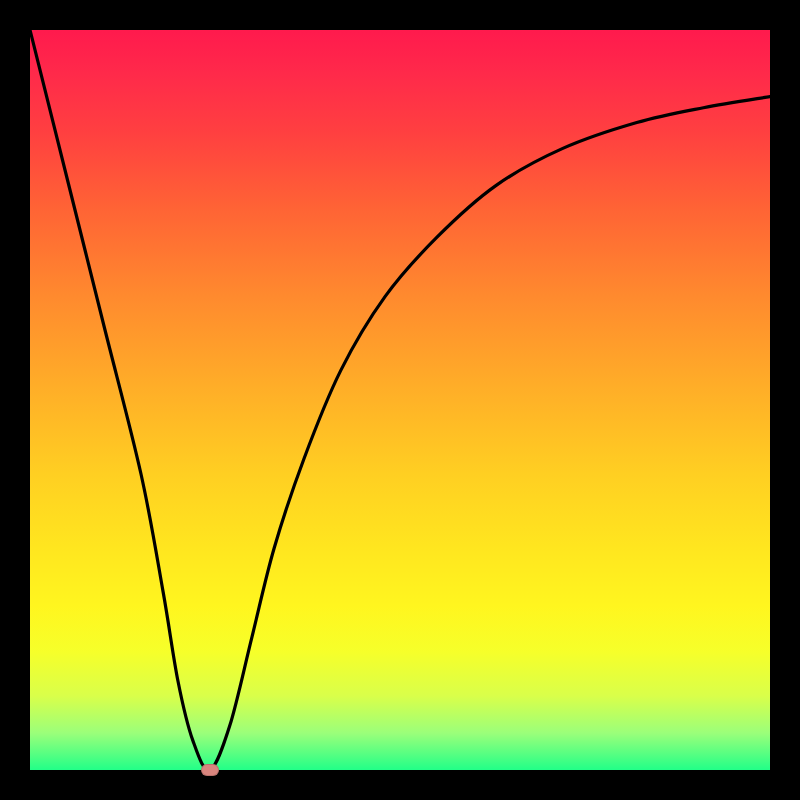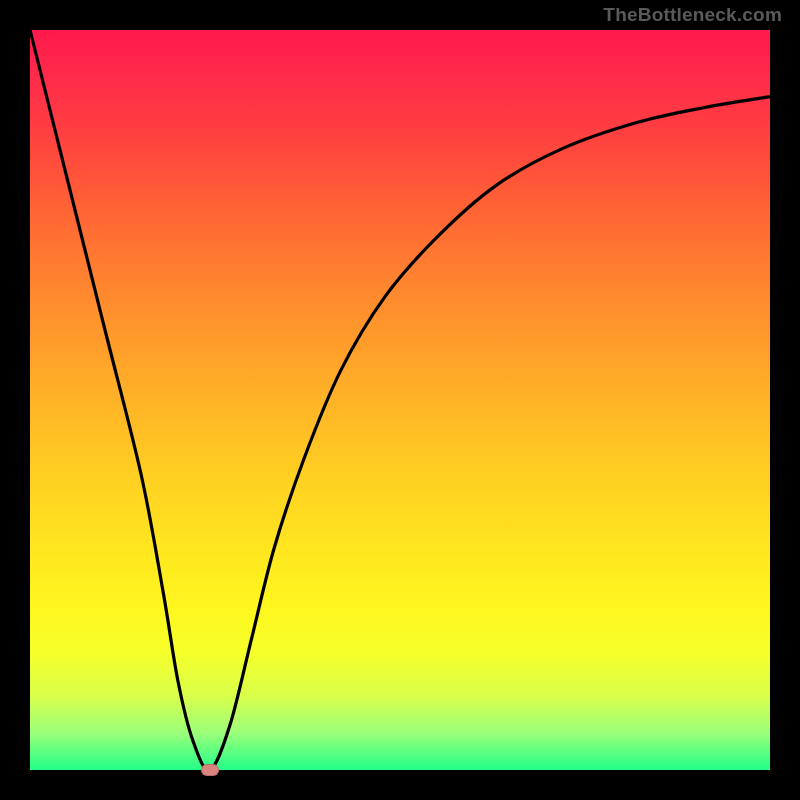--- a/index.html
+++ b/index.html
@@ -63,20 +63,19 @@
     font-weight: 600;
     color: #5a5a5a;
     letter-spacing: 0.2px;
     user-select: none;
   }
 </style>
 </head>
 <body>
 
 <div class="stage">
-  <div class="watermark">TheBottleneck.com</div>
   <div class="plot">
     <svg class="curve-svg" viewBox="0 0 740 740" preserveAspectRatio="none">
       <path id="curve-path" class="curve-path" d="M 0.00 0.00 C 6.17 24.67 24.67 98.67 37.00 148.00 C 49.33 197.33 61.67 246.67 74.00 296.00 C 86.33 345.33 101.13 399.60 111.00 444.00 C 120.87 488.40 127.03 527.87 133.20 562.40 C 139.37 596.93 143.07 626.53 148.00 651.20 C 152.93 675.87 157.50 695.60 162.80 710.40 C 168.10 725.20 173.65 742.47 179.82 740.00 C 185.99 737.53 192.77 717.80 199.80 695.60 C 206.83 673.40 214.60 636.40 222.00 606.80 C 229.40 577.20 235.57 547.60 244.20 518.00 C 252.83 488.40 262.70 458.80 273.80 429.20 C 284.90 399.60 297.23 367.53 310.80 340.40 C 324.37 313.27 339.17 288.60 355.20 266.40 C 371.23 244.20 388.50 225.70 407.00 207.20 C 425.50 188.70 445.23 170.20 466.20 155.40 C 487.17 140.60 509.37 128.88 532.80 118.40 C 556.23 107.92 583.37 99.28 606.80 92.50 C 630.23 85.72 651.20 82.02 673.40 77.70 C 695.60 73.38 728.90 68.45 740.00 66.60"></path>
     </svg>
     <div id="marker" class="marker" style="left: 179.82px; top: 740px;"></div>
   </div>
 </div>
 
 </body></html>

